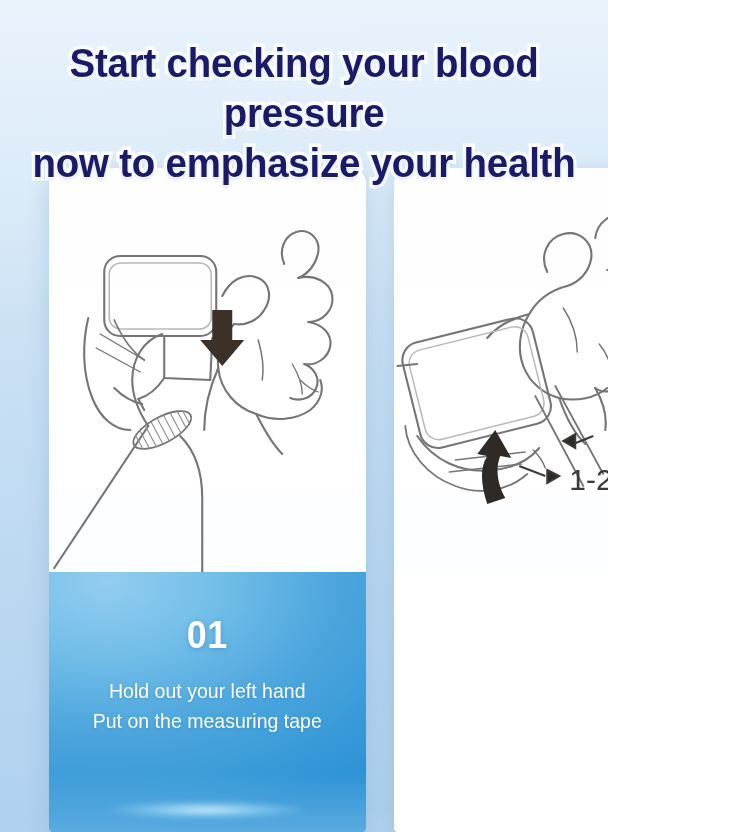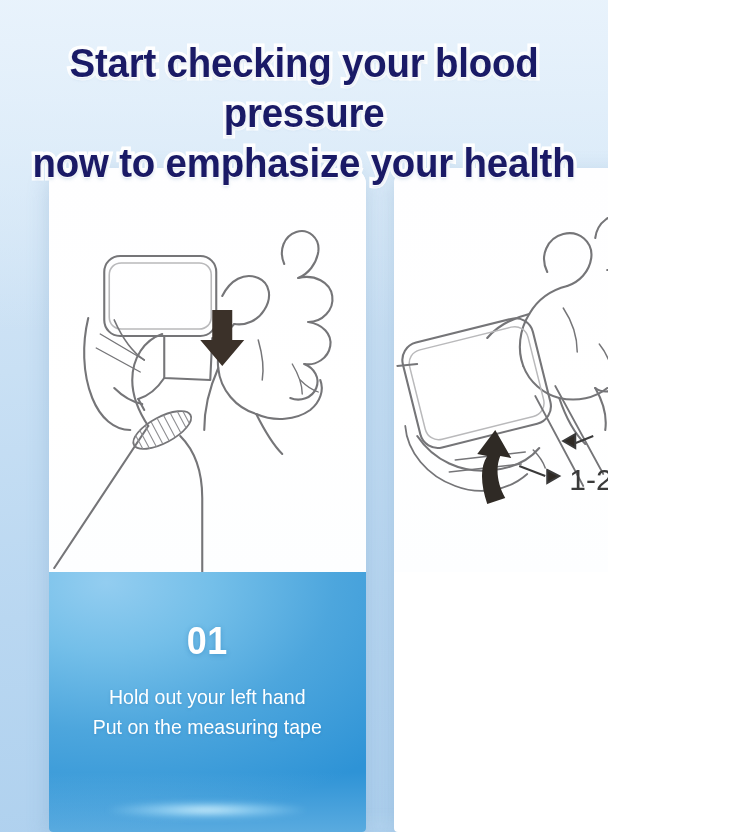--- a/index.html
+++ b/index.html
@@ -82,21 +82,21 @@
     height: 100%;
     display: block;
   }
   .card-caption {
     position: relative;
     flex: 1 1 auto;
     background:
       radial-gradient(120% 95% at 18% 4%, #93cdf0 0%, #74bfe9 28%, #4da6dd 60%, #2e93d6 100%);
     text-align: center;
     color: #ffffff;
-    padding: 16px 10px;
+    padding: 10px 10px;
     overflow: hidden;
   }
   
   .card-caption::after {
     content: "";
     position: absolute;
     left: 50%;
     bottom: 14px;
     width: 62%;
     height: 16px;

